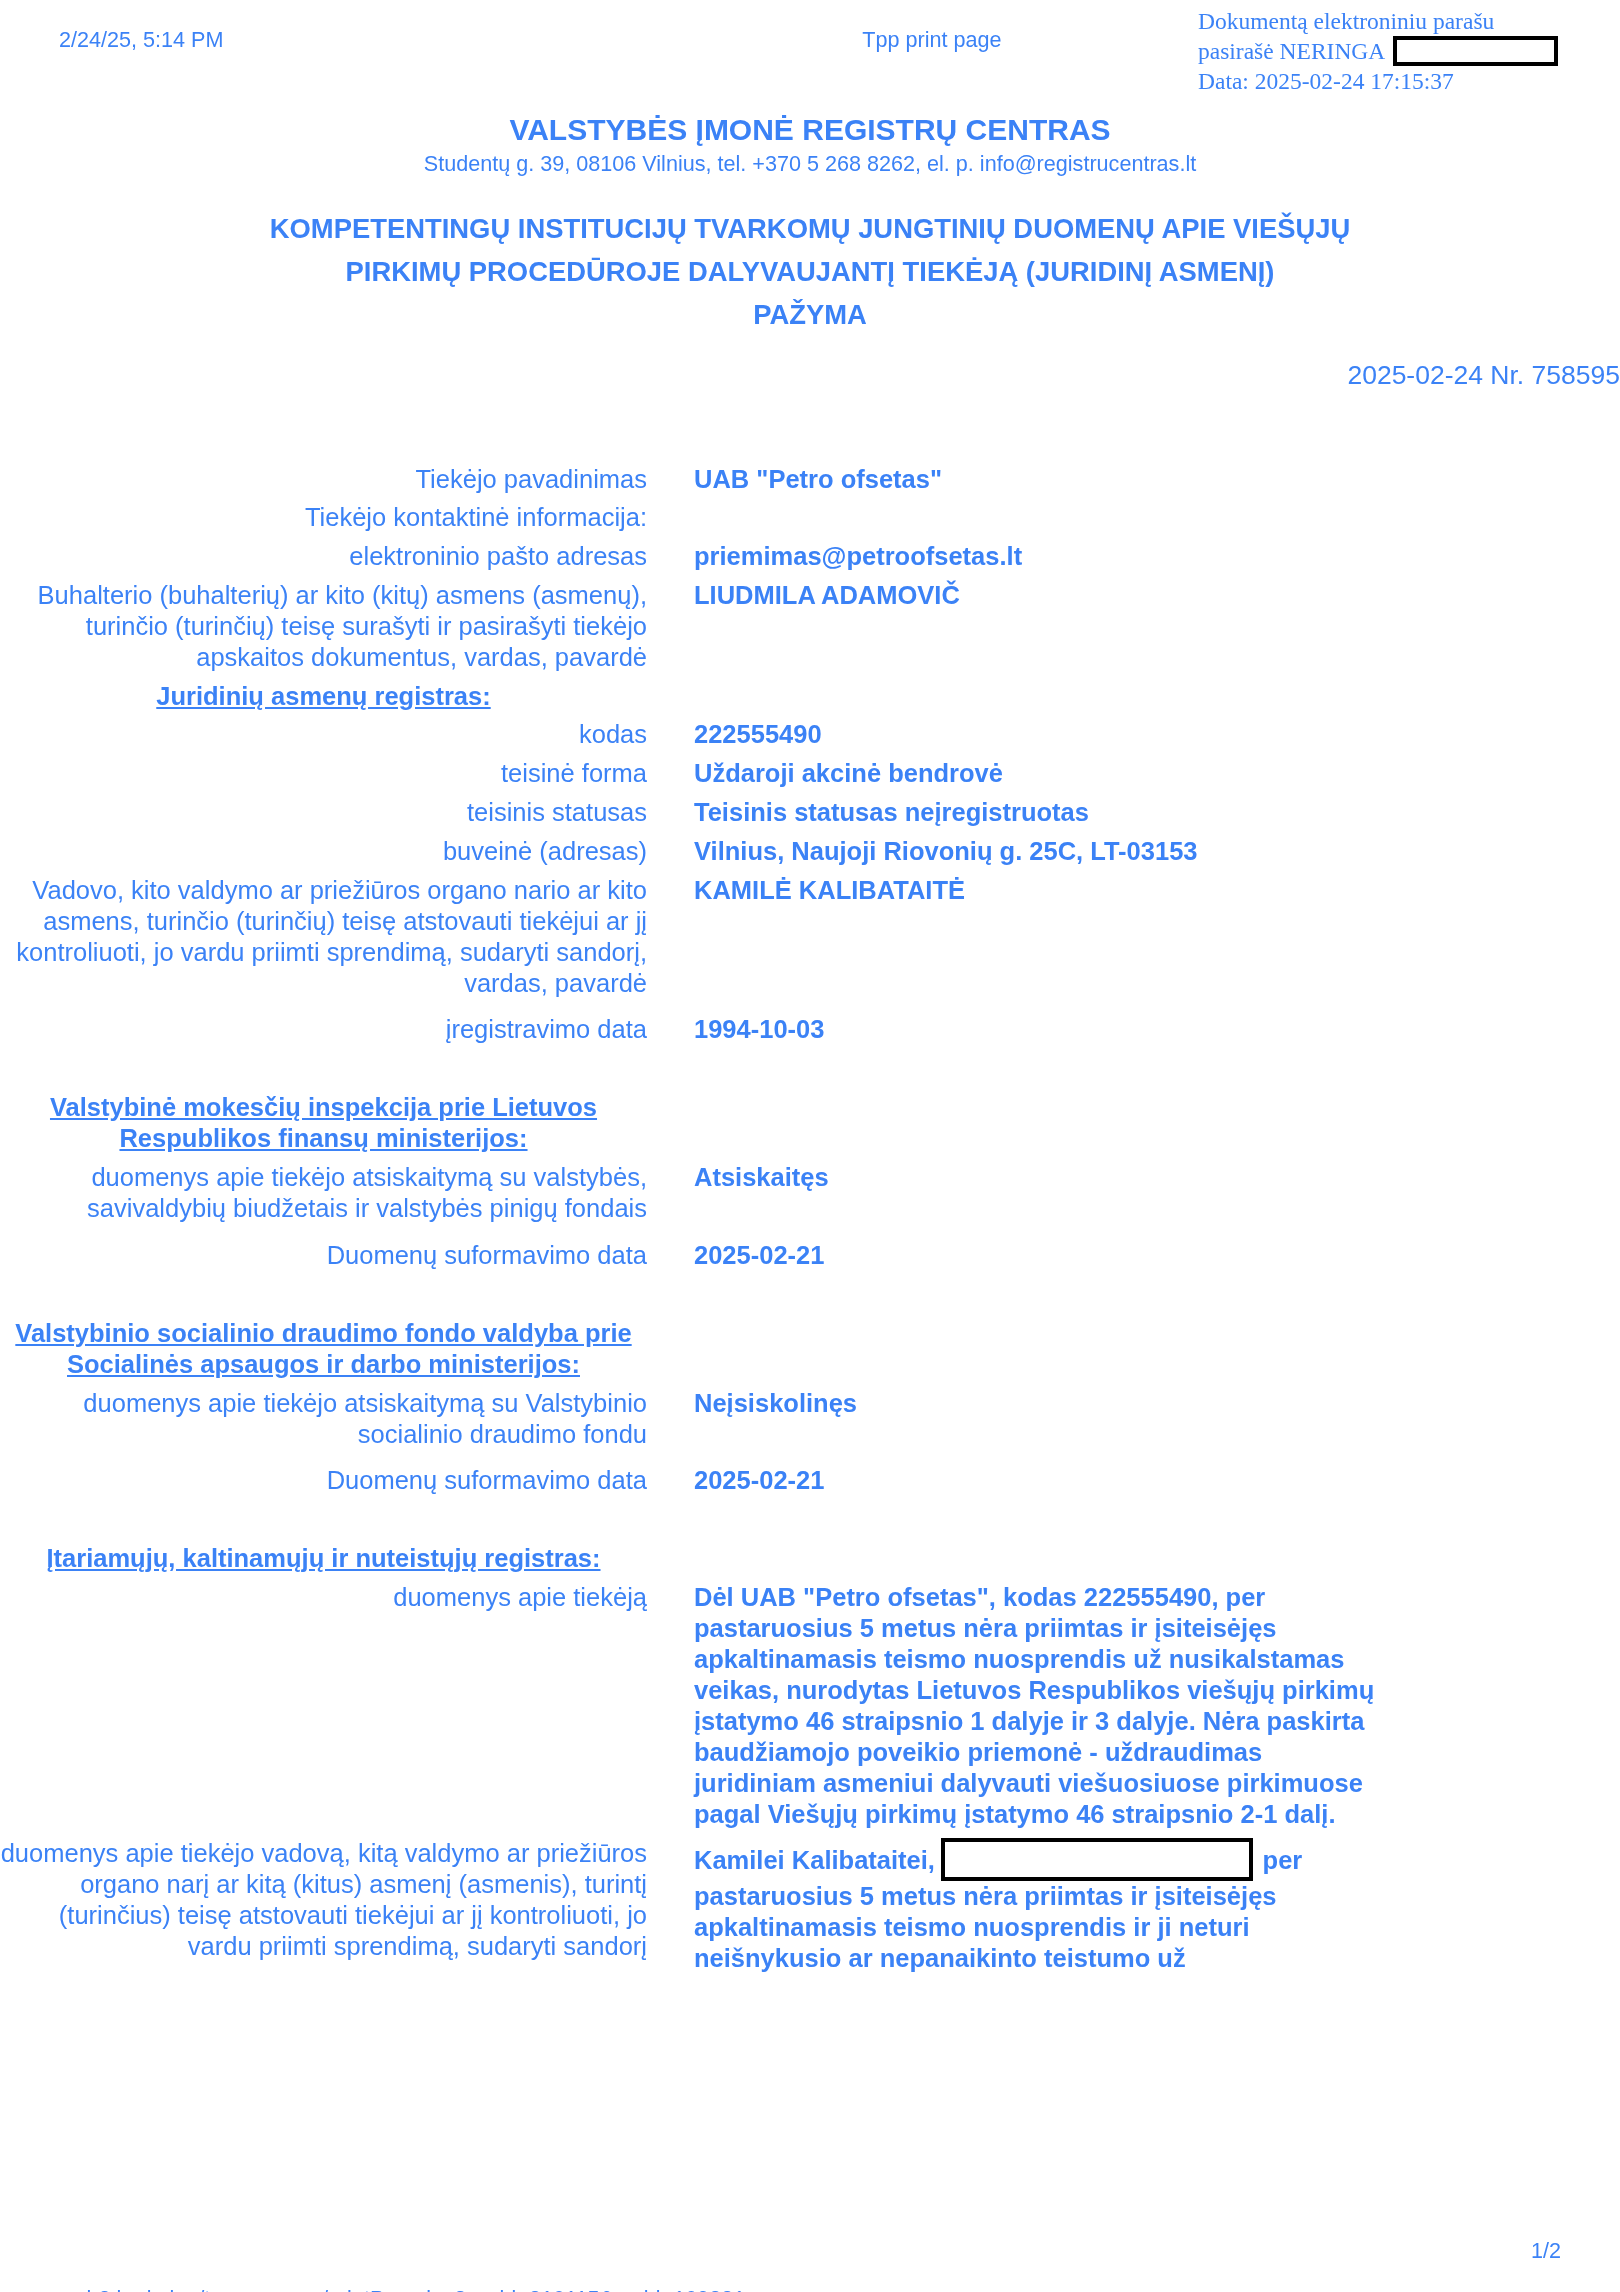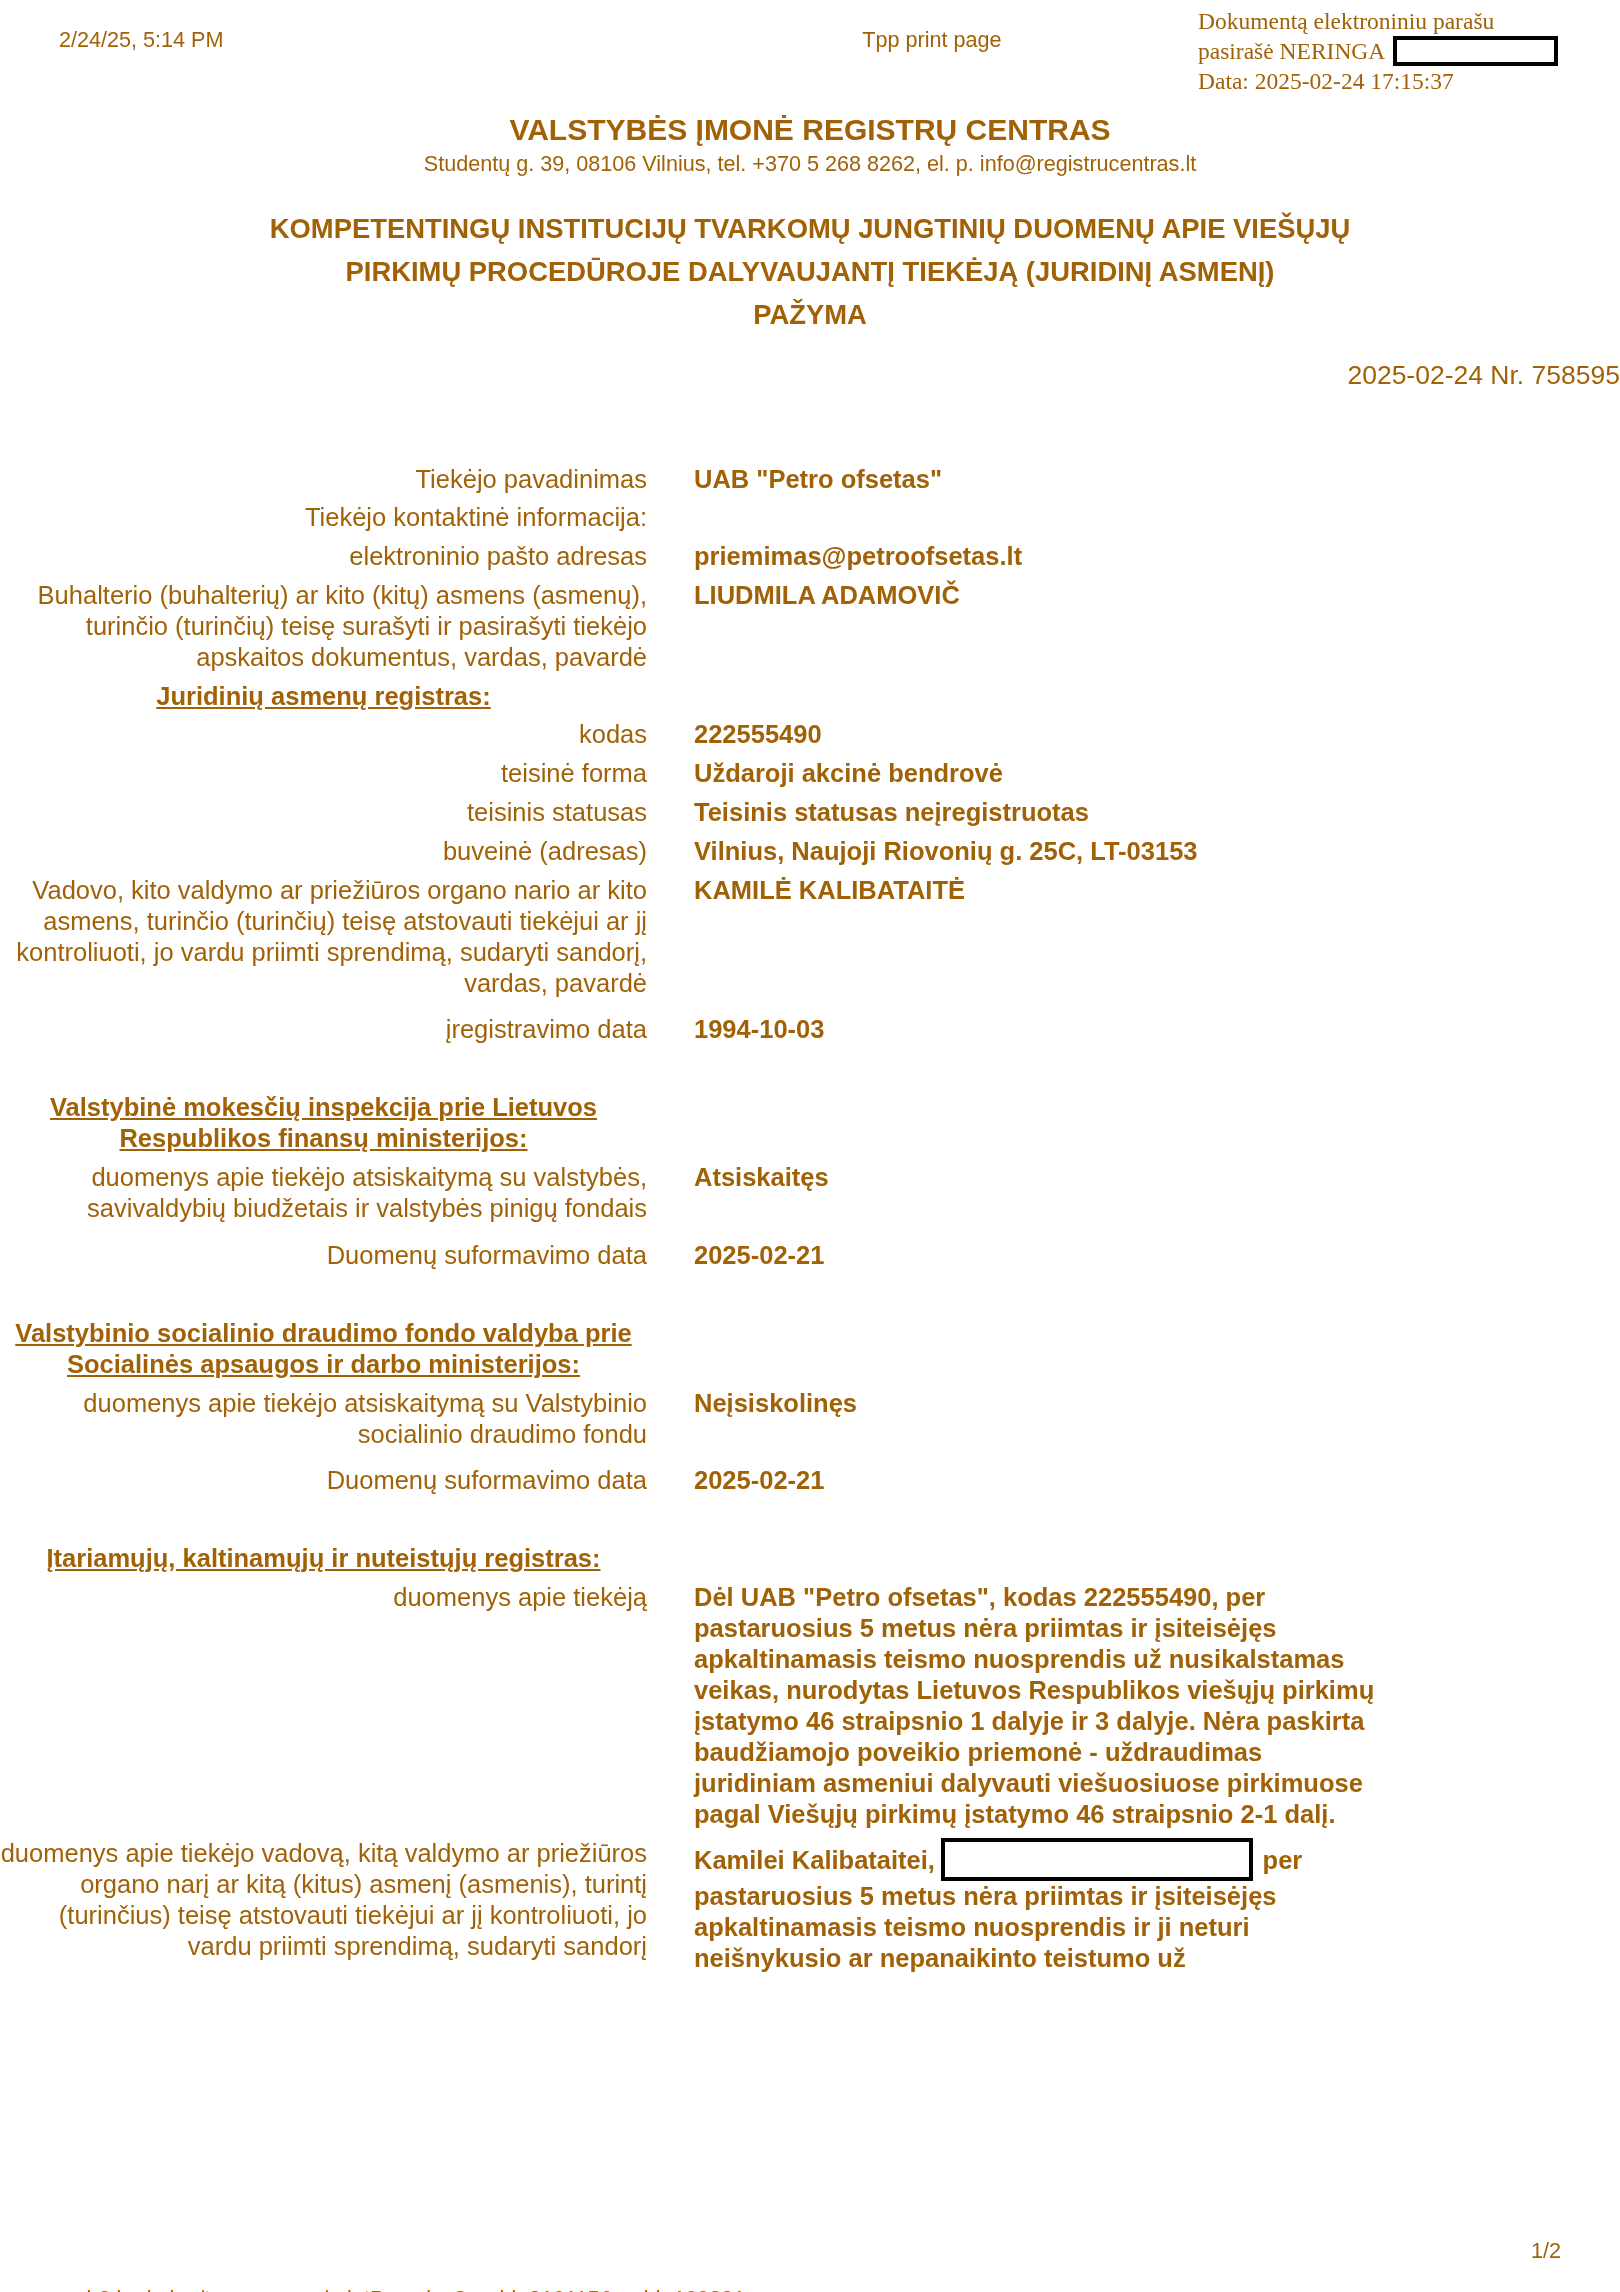--- a/index.html
+++ b/index.html
@@ -1,21 +1,21 @@
 <!DOCTYPE html>
 <html><head>
 <meta charset="utf-8">
 <style>
   html, body { margin: 0; padding: 0; }
   .page {
     position: relative;
     width: 1620px;
     height: 2293px;
     background: #ffffff;
-    color: #a16207;
+    color: #3b82f6;
     font-family: "Liberation Sans", sans-serif;
     overflow: hidden;
   }
   
   .print-header-left {
     position: absolute; top: 25.5px; left: 59px;
     font-size: 21.6px; line-height: 27.4px;
   }
   .print-header-center {
     position: absolute; top: 25.5px; left: 932px;

